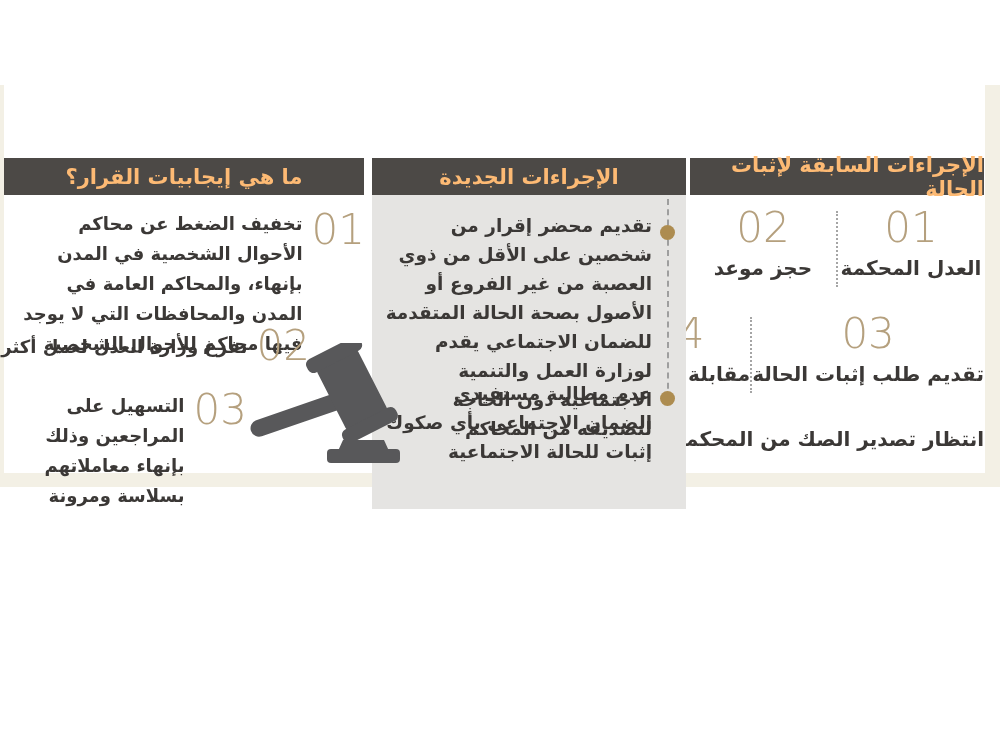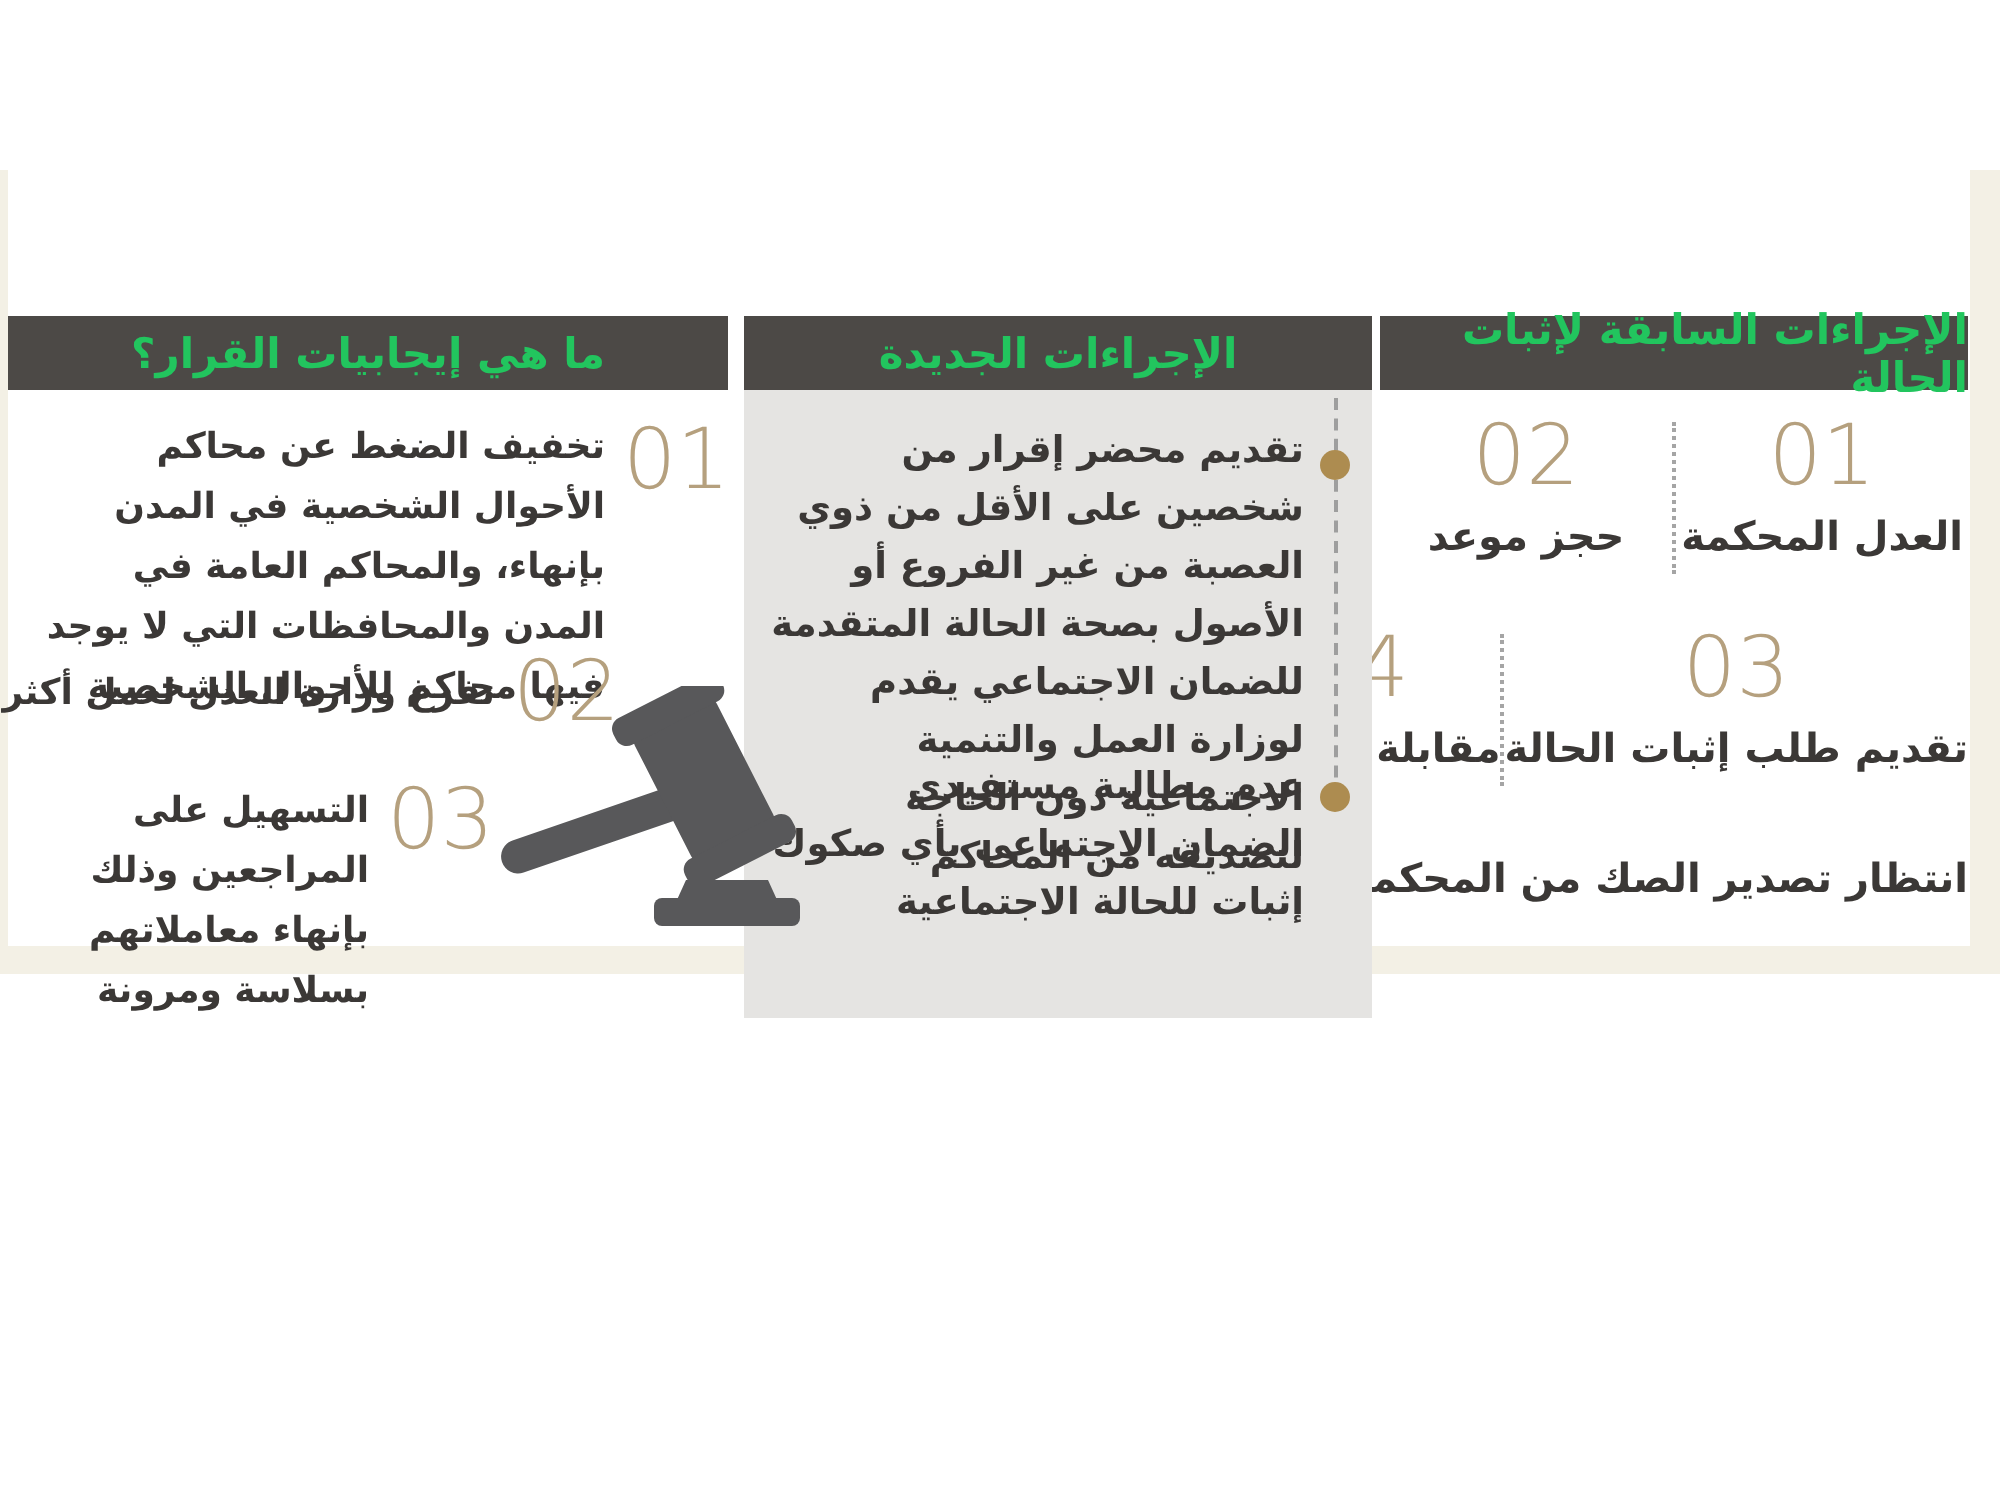--- a/index.html
+++ b/index.html
@@ -11,21 +11,21 @@
   .logo-mark{position:relative;direction:rtl;font-weight:bold;font-size:45px;line-height:48px;color:#17130f;letter-spacing:-3px;text-align:left;}
   .logo-dots{position:absolute;top:1px;left:47px;display:flex;gap:4px;}
   .logo-dots span{width:7px;height:7px;background:#b3905c;border-radius:1px;display:block;}
   .kaaba{position:absolute;top:2px;left:68px;}
   .logo-caption{margin-top:2px;font-size:6.5px;color:#8a8376;letter-spacing:.3px;white-space:nowrap;border-top:1px solid #d8d4c9;padding-top:2px;text-align:center;}
 
   
   .frame{position:absolute;left:0;top:85px;width:1000px;height:402px;background:#f3f0e5;}
   .canvas{position:absolute;left:4px;top:0;right:15px;bottom:14px;background:#ffffff;}
 
-  .hdr{position:absolute;top:73px;height:37px;background:#4c4946;color:#22c55e;display:flex;align-items:center;justify-content:center;font-size:21px;font-weight:bold;direction:rtl;}
+  .hdr{position:absolute;top:73px;height:37px;background:#4c4946;color:#fdba74;display:flex;align-items:center;justify-content:center;font-size:21px;font-weight:bold;direction:rtl;}
   .hdr-prev{left:690px;width:294px;}
   .hdr-new{left:372px;width:314px;text-align:right;}
   .hdr-pos{left:4px;width:360px;}
 
   
   .prow{position:absolute;left:690px;width:294px;display:flex;direction:rtl;}
   .prow1{top:122px;height:84px;}
   .prow2{top:228px;height:84px;}
   .pcell{flex:1;display:flex;flex-direction:column;align-items:center;justify-content:flex-start;}
   .pcell-wide{flex:1.25;}

